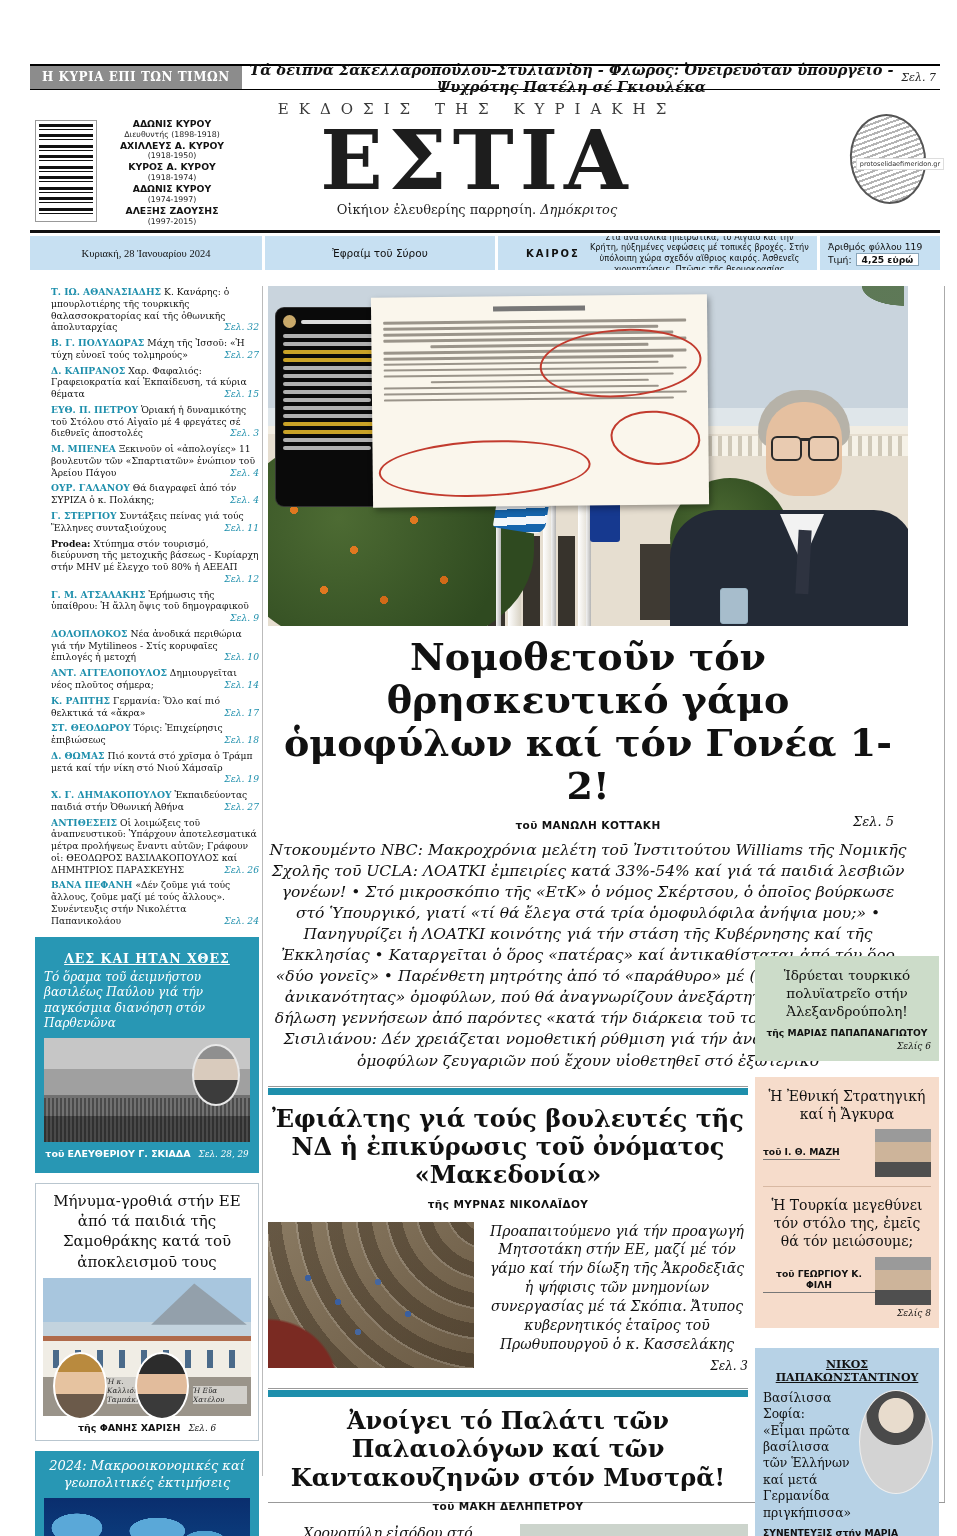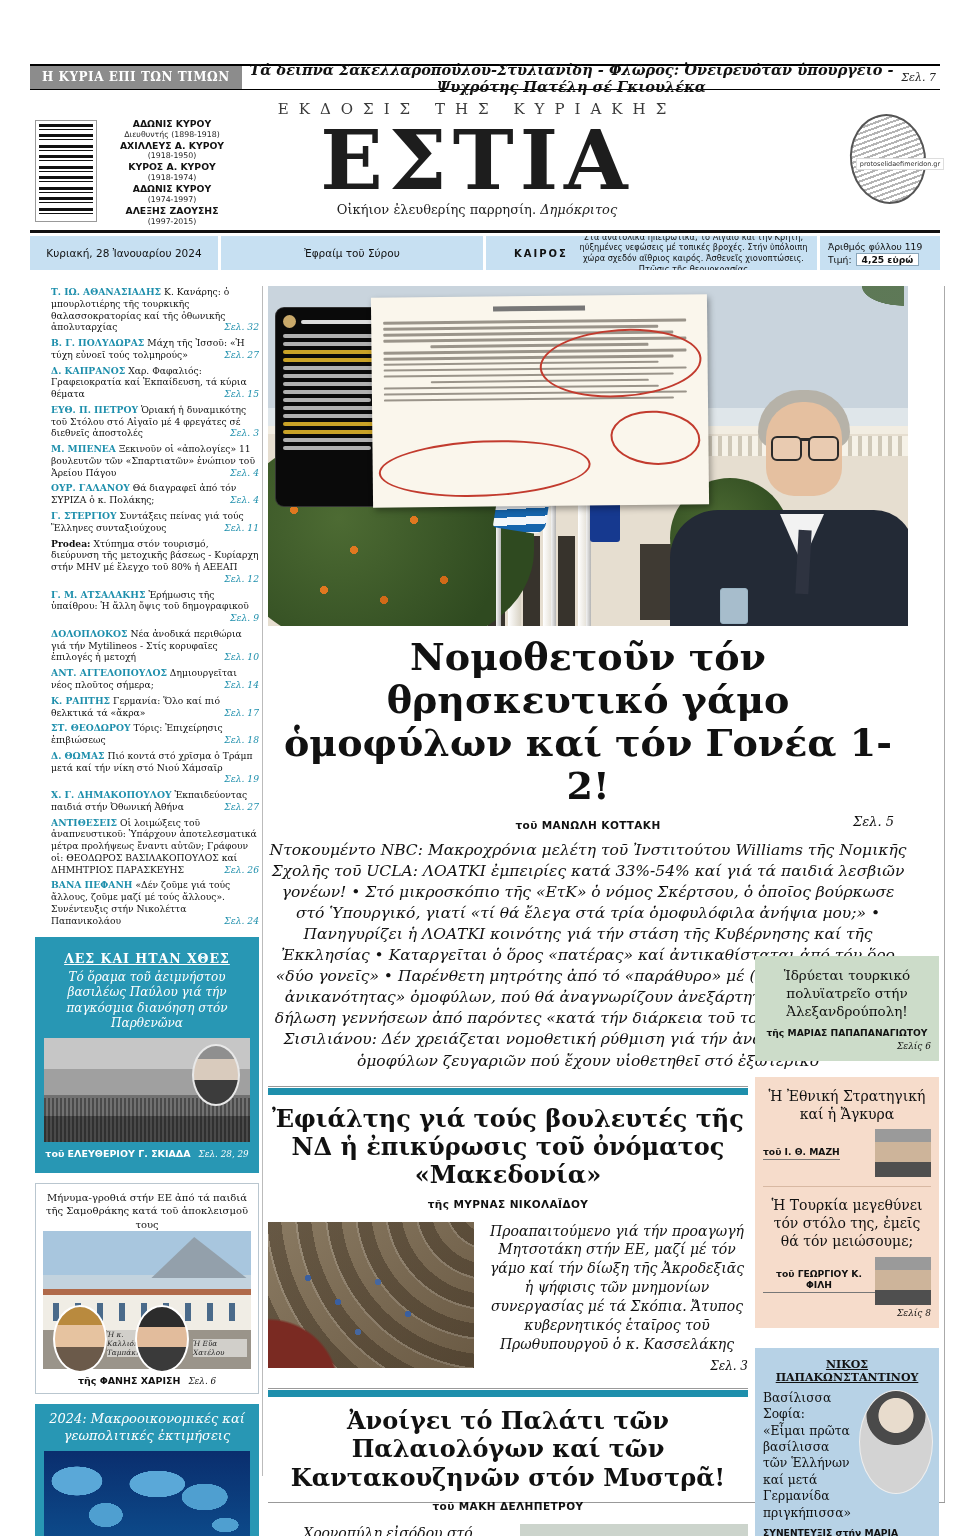--- a/index.html
+++ b/index.html
@@ -33,22 +33,22 @@
     transform:rotate(-8deg);
     background:repeating-linear-gradient(168deg,rgba(90,90,90,.45) 0 2px,transparent 2px 5px);}
   .stamp-label{position:absolute;top:44px;left:14px;right:-10px;background:#fff;border:1px solid #ddd;
     font-family:"DejaVu Sans",sans-serif;font-size:6.5px;text-align:center;color:#333;padding:1px 0;}
 
   
   .infobar{position:absolute;left:30px;top:236px;width:910px;height:34px;display:flex;
            font-family:"DejaVu Sans",sans-serif;overflow:hidden;}
   .seg{background:#c7e0f2;height:100%;display:flex;align-items:center;justify-content:center;box-sizing:border-box;}
   .seg+.seg{margin-left:3px;}
-  .seg-date{width:188px;font-size:10.5px;}
-  .seg-name{width:262px;font-size:10.5px;}
+  .seg-date{width:232px;font-size:10.5px;font-family:Liberation Serif, serif;}
+  .seg-name{width:230px;font-size:10.5px;}
   .seg-weather{flex:1;padding:0 8px;gap:10px;}
   .wlabel{font-size:10px;font-weight:bold;letter-spacing:2px;white-space:nowrap;padding-left:20px;}
   .wtext{font-size:8.2px;line-height:1.3;text-align:center;flex:1;}
   .seg-issue{width:120px;flex-direction:column;align-items:flex-start;justify-content:center;padding:2px 8px;font-size:9.2px;}
   .price-row{display:flex;align-items:center;gap:4px;margin-top:1px;}
   .price-box{background:#fff;border:1px solid #8aa6ba;font-weight:bold;padding:0 5px;font-size:9.2px;}
 
   
   .vrule-left{position:absolute;left:262px;top:286px;width:1px;height:1190px;background:#bbb;}
   .vrule-right{position:absolute;left:944px;top:286px;width:1px;height:1216px;background:#aaa;}
@@ -57,33 +57,33 @@
   
   .leftcol{position:absolute;left:35px;top:286px;width:224px;}
   .ix{font-size:9.2px;line-height:1.28;margin:0 0 4px 16px;overflow:hidden;}
   .ixa{color:#1e8fac;font-weight:bold;}
   .ixa.dark{color:#111;}
   .ixp{color:#1e8fac;font-style:italic;float:right;padding-left:4px;}
 
   .lbox{margin-top:10px;box-sizing:border-box;}
   .les{background:#2897b4;color:#fff;padding:14px 9px;}
   .les-title{text-align:center;font-weight:bold;font-size:12.5px;text-decoration:underline;letter-spacing:1px;margin-bottom:4px;}
-  .les-sub{font-style:italic;font-size:12px;text-align:center;line-height:1.3;margin-bottom:6px;}
+  .les-sub{font-style:italic;font-size:12px;text-align:left;line-height:1.3;margin-bottom:6px;}
   .les-photo{position:relative;height:104px;
      background:linear-gradient(180deg,#c6c6c6 0 30%,#a0a0a0 30% 55%,#717171 55% 75%,#4a4a4a 75%);}
   .crowd{position:absolute;left:0;right:0;bottom:0;height:42%;
      background:repeating-linear-gradient(90deg,rgba(0,0,0,.35) 0 2px,transparent 2px 4px);}
   .les-oval{position:absolute;top:6px;right:10px;width:44px;height:58px;border-radius:50%;border:2px solid #e8e8e8;
      background:linear-gradient(180deg,#8f8f8f 0 22%,#d9cbbd 22% 58%,#3c3c3c 58%);}
   .boxby{display:flex;justify-content:center;align-items:baseline;gap:8px;margin-top:6px;}
   .boxby-name{font-family:"DejaVu Sans",sans-serif;font-size:9.5px;font-weight:bold;}
   .boxby-page{font-style:italic;font-size:8.8px;}
 
   .samo{border:1px solid #b9c6cf;padding:7px;background:#fff;}
-  .samo-title{font-size:10px;text-align:center;line-height:1.35;}
+  .samo-title{font-size:15px;text-align:center;line-height:1.35;margin-bottom:6px;}
   .samo-photo{position:relative;height:138px;
      background:linear-gradient(180deg,#a8c6de 0 32%,#c3d3de 32% 44%,#f0ede5 44% 72%,#9a948a 72%);}
   .mtn{position:absolute;top:4%;left:52%;width:46%;height:30%;background:#93a0ab;
      clip-path:polygon(0 100%,45% 0,100% 100%);}
   .samo-roof{position:absolute;top:42%;left:0;right:0;height:4%;background:#b06a4a;}
   .samo-win{position:absolute;top:52%;left:5%;right:5%;height:13%;
      background:repeating-linear-gradient(90deg,#4a6a8a 0 6px,transparent 6px 22px);}
   .po{position:absolute;border-radius:50%;border:2px solid #fff;width:50px;height:64px;}
   .po1{left:10px;bottom:-4px;background:linear-gradient(180deg,#b98a3e 0 28%,#e6c3a0 28% 62%,#6b5a4a 62%);}
   .po2{right:62px;bottom:-4px;background:linear-gradient(180deg,#2c2c2c 0 32%,#e2bc9c 32% 62%,#3a3a3a 62%);}

